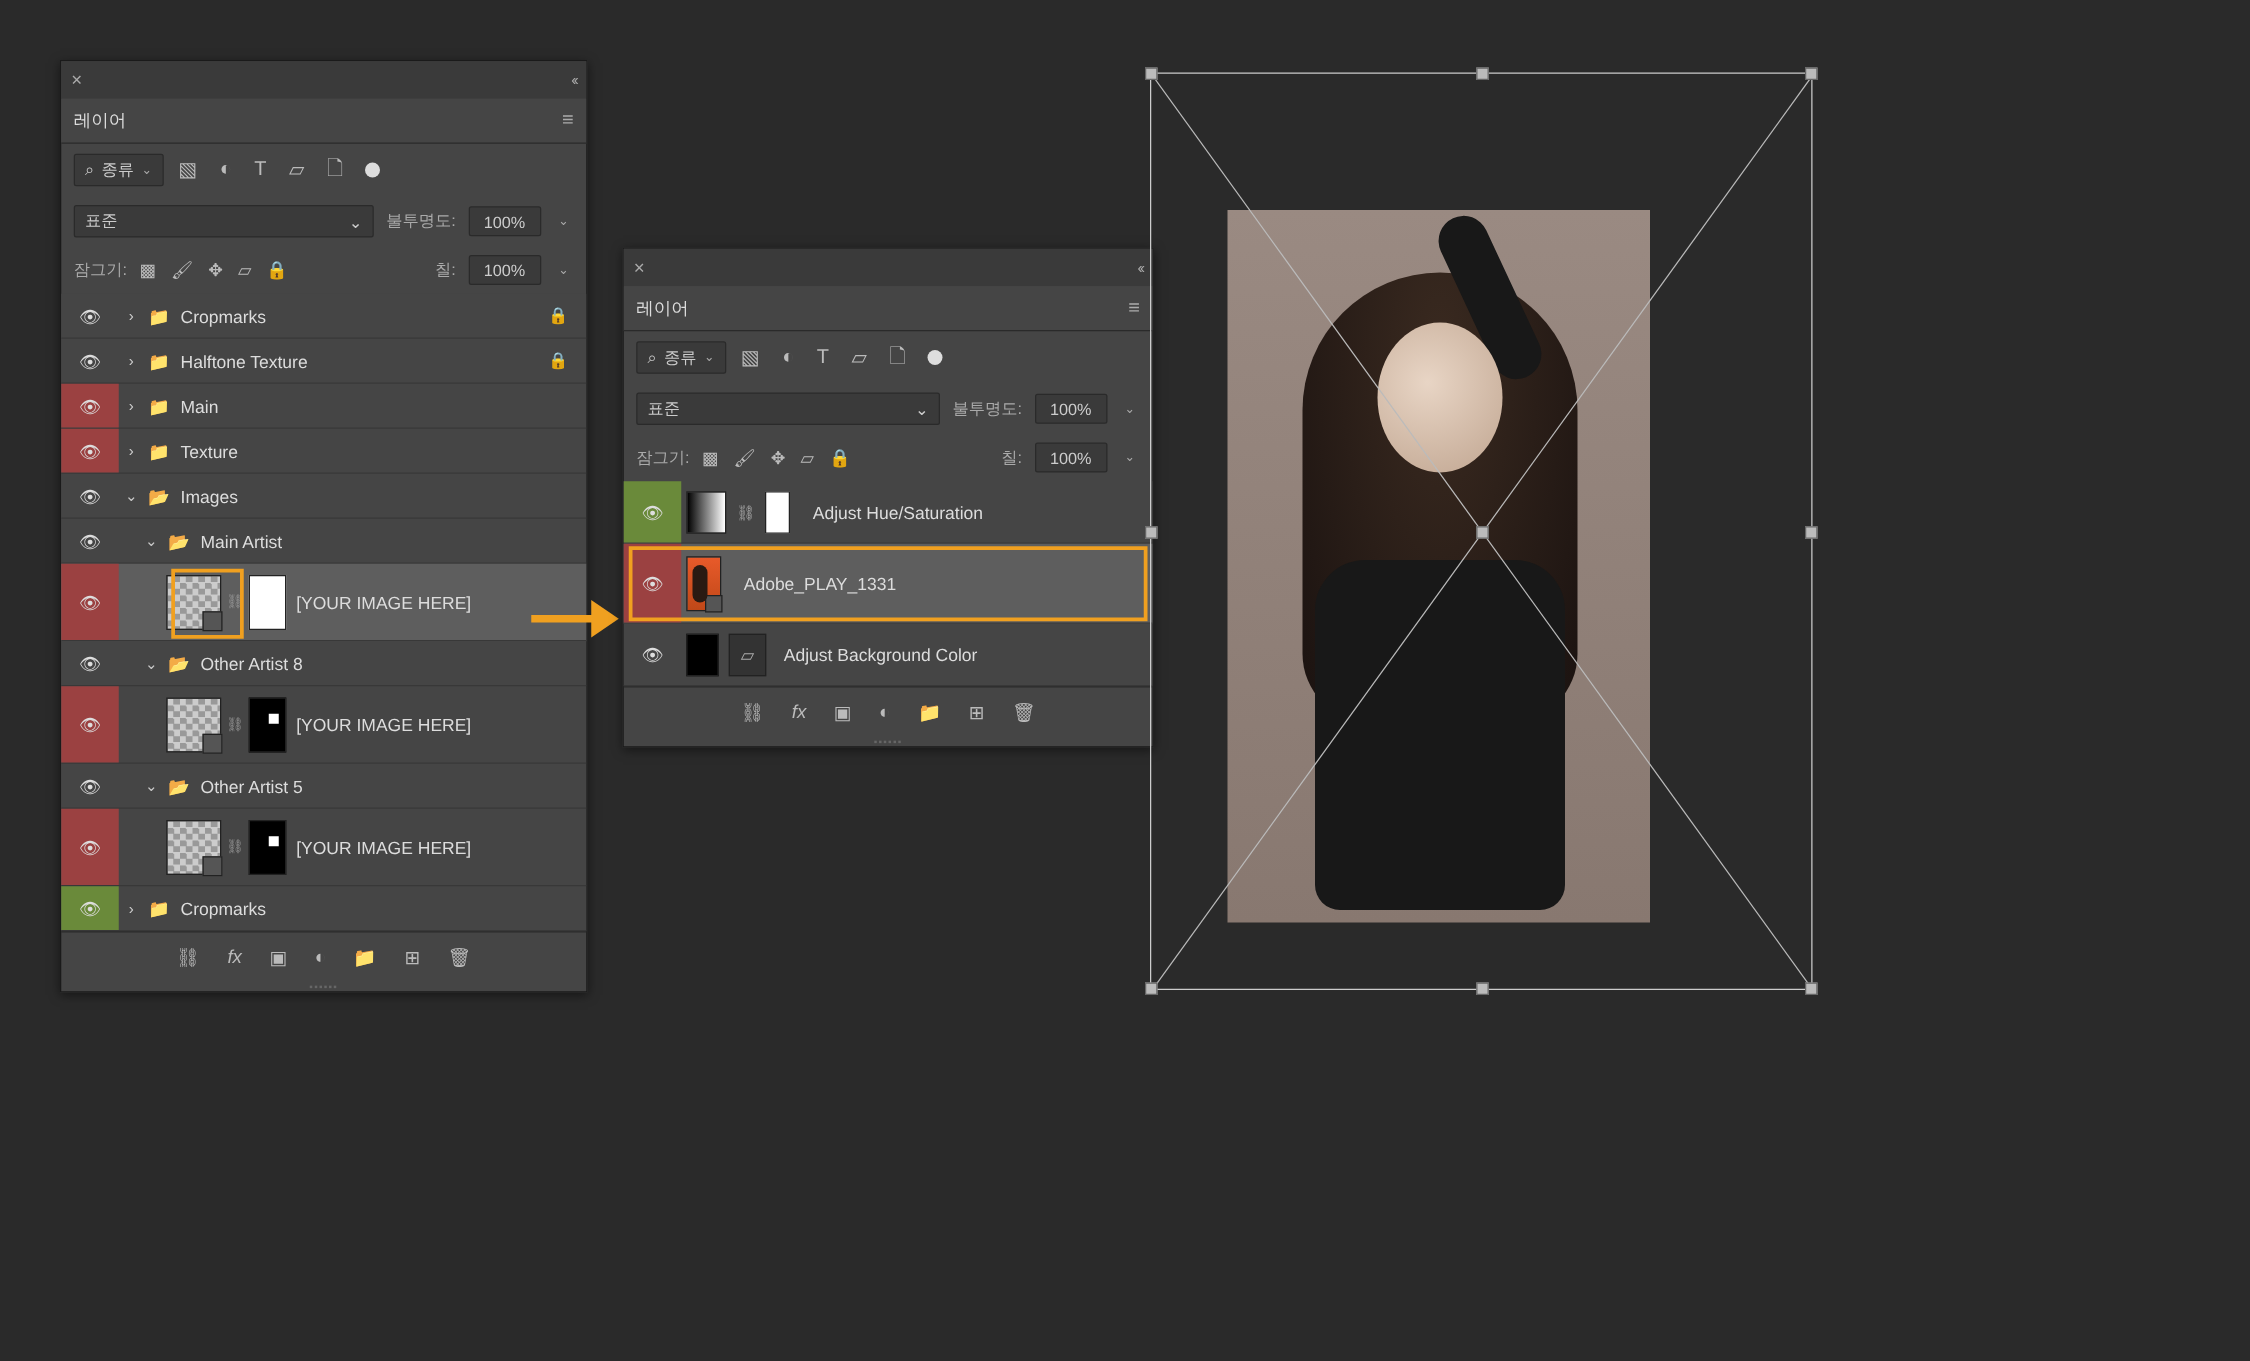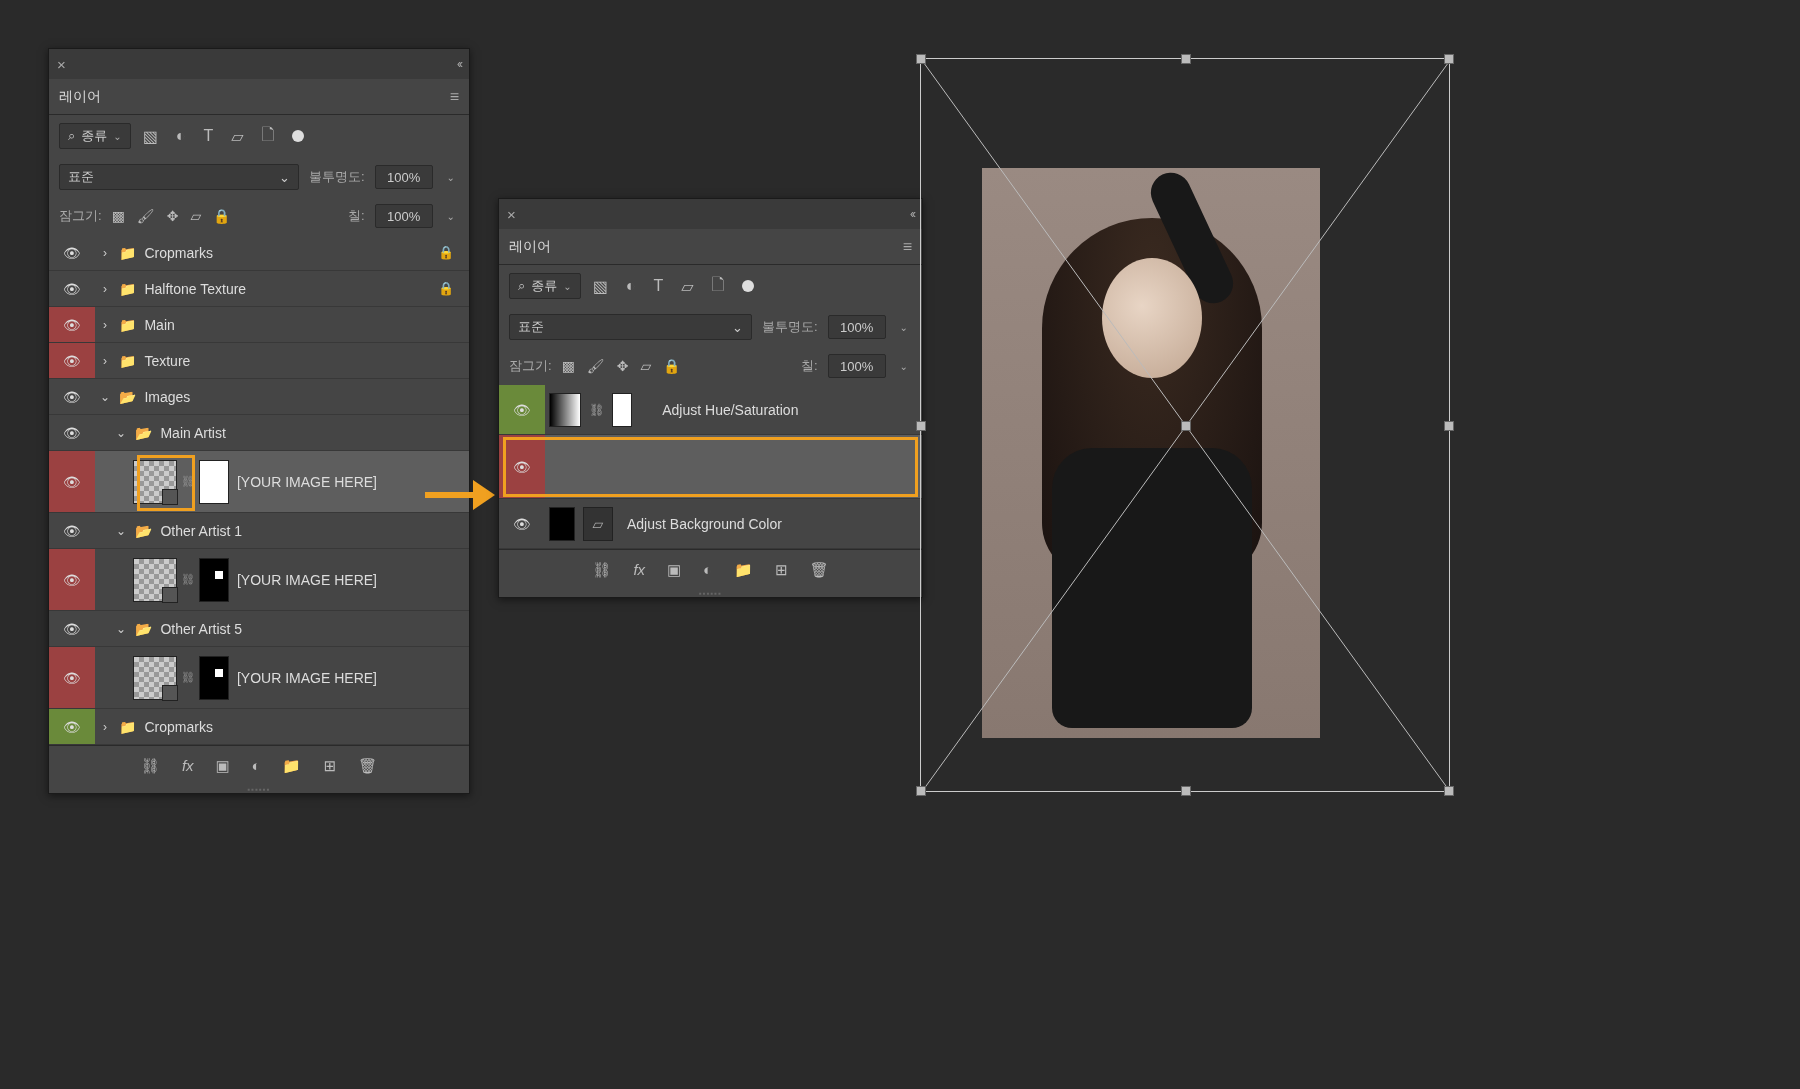--- a/index.html
+++ b/index.html
@@ -224,21 +224,21 @@
       <div class="highlight-box" style="left:88px; top:4px; width:58px; height:56px;"></div>
     </div>
 
     <div class="layer">
       <div class="vis">
           <span class="eye">👁</span>
         </div>
       <div class="layer-content indent1">
         <span class="chev">⌄</span>
         <span class="folder-icon">📂</span>
-        <span>Other Artist 1</span>
+        <span>Other Artist 8</span>
       </div>
     </div>
 
     <div class="layer tall">
       <div class="vis red">
           <span class="eye">👁</span>
         </div>
       <div class="layer-content indent2">
         <div class="thumb-wrap">
           <div class="thumb checker">
@@ -357,28 +357,34 @@
   <div class="layers">
 
     <div class="layer" style="height:50px">
       <div class="vis green">
           <span class="eye">👁</span>
         </div>
       <div class="layer-content">
         <div class="adj-thumb"></div>
         <span class="chain2">⛓</span>
         <div class="white-mask2"></div>
-        <span style="margin-left:22px">Adjust Hue/Saturation</span>
+        <span style="margin-left:10px">Adjust Hue/Saturation</span>
       </div>
     </div>
 
     <div class="layer tall sel" style="position:relative; height:64px">
       <div class="vis red">
           <span class="eye">👁</span>
         </div>
+      <div class="layer-content">
+        <div class="orange-thumb">
+            <div class="so-badge" style="position:absolute;bottom:-2px;right:-2px;width:14px;height:14px;background:#555;border:1px solid #222"></div>
+          </div>
+        <span style="margin-left:10px">Adobe_PLAY_1331</span>
+      </div>
       <div class="highlight-box" style="left:4px; top:2px; right:4px; height:60px;"></div>
     </div>
 
     <div class="layer" style="height:50px">
       <div class="vis">
           <span class="eye">👁</span>
         </div>
       <div class="layer-content">
         <div class="thumb black" style="width:26px;height:34px"></div>
         <div class="frame-thumb">

